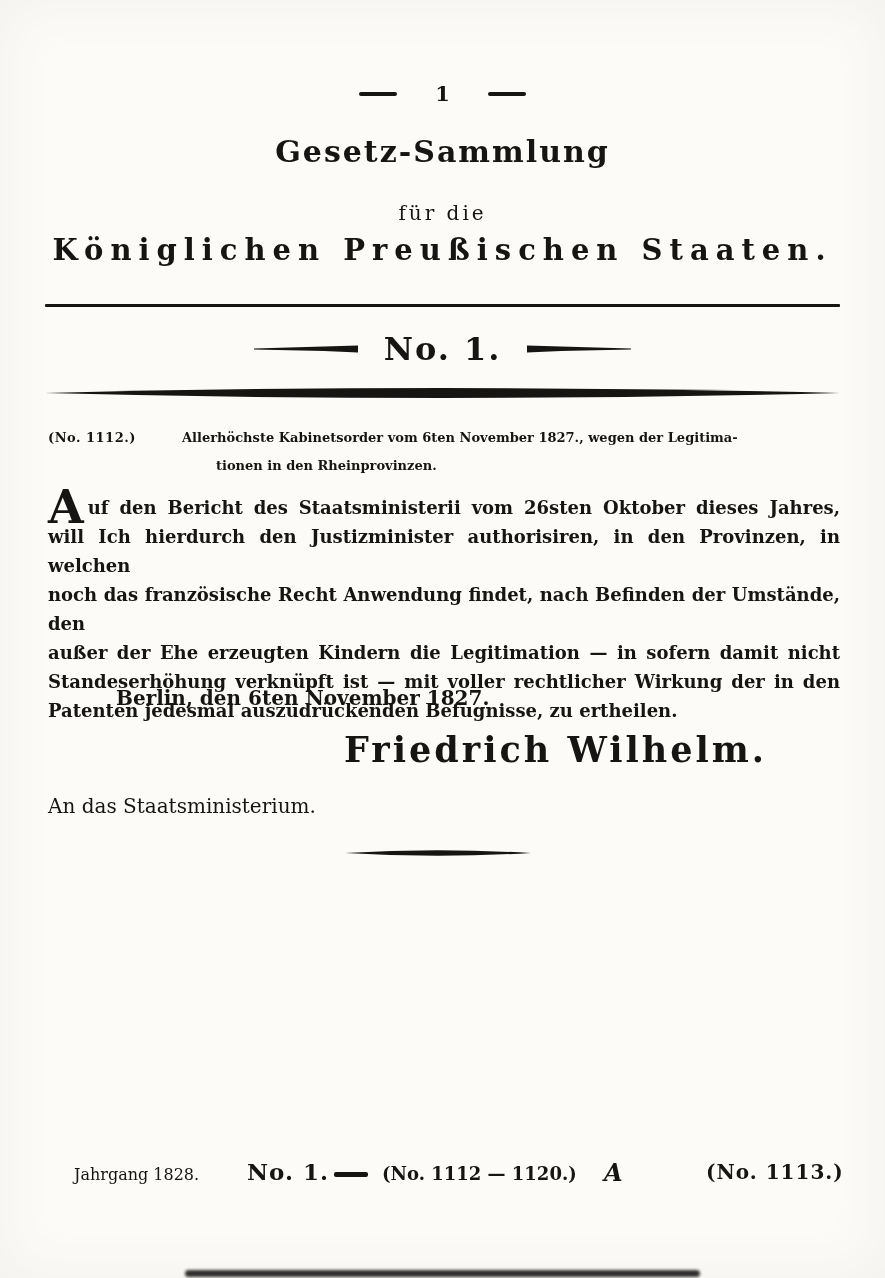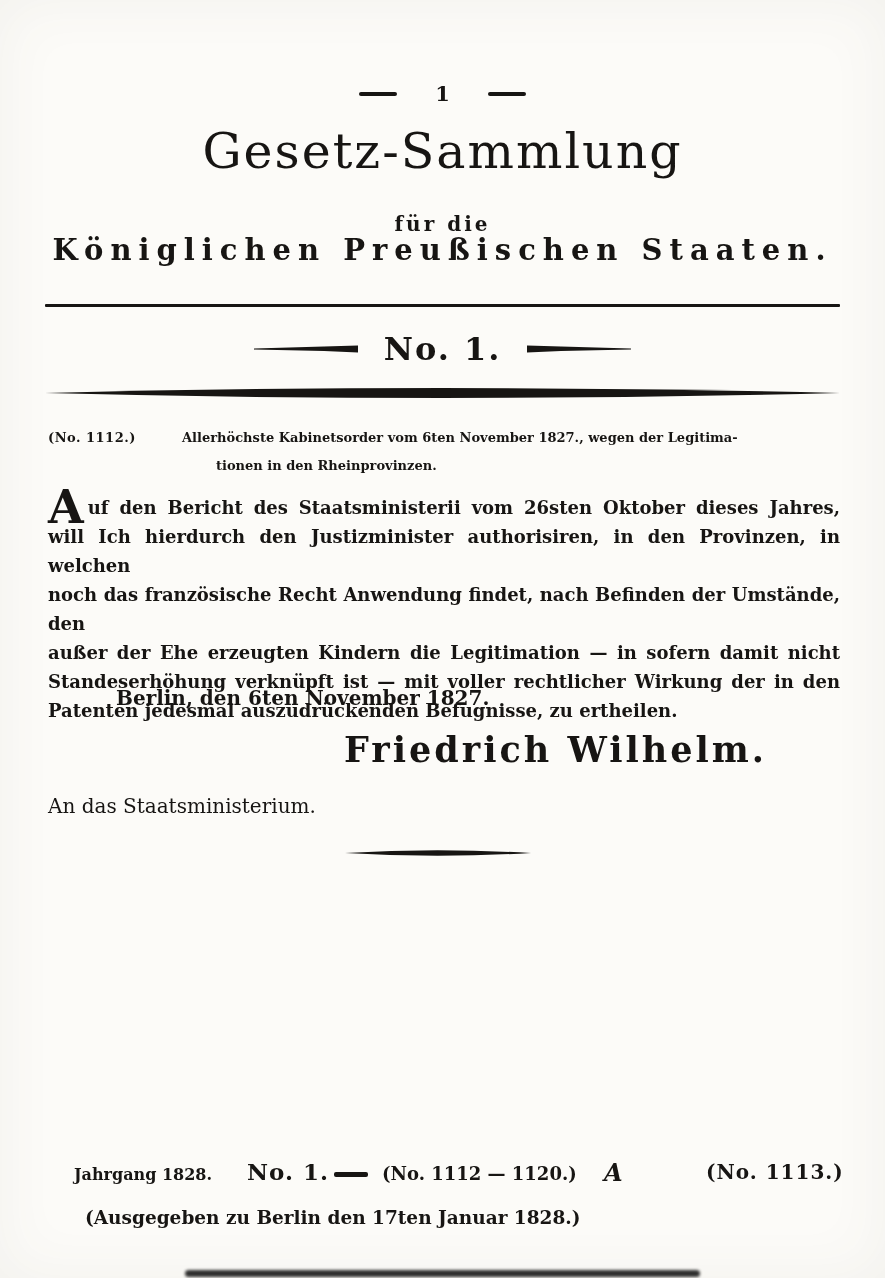--- a/index.html
+++ b/index.html
@@ -15,22 +15,22 @@
   }
   .abs{position:absolute;}
   .centered{left:0;right:0;text-align:center;}
 
   
   .pagenum-row{top:84px;display:flex;justify-content:center;align-items:center;gap:38px;}
   .pn-dash{width:38px;height:4px;background:#171513;border-radius:2px;}
   .pn-num{font-size:21px;font-weight:bold;line-height:20px;}
 
   
-  .m-title{top:120px;font-size:49px;font-weight:normal;letter-spacing:2px;line-height:64px;}
-  .m-fuer{top:212px;font-size:20px;font-weight:bold;letter-spacing:3px;}
+  .m-title{top:120px;font-size:30px;font-weight:bold;letter-spacing:2px;line-height:64px;}
+  .m-fuer{top:201px;font-size:20px;font-weight:normal;letter-spacing:3px;}
   .m-staaten{top:233px;font-size:29px;font-weight:bold;letter-spacing:7px;white-space:nowrap;}
 
   .rule1{top:304px;left:45px;right:45px;height:3px;background:#171513;border-radius:1px;}
   .rule2{top:386px;left:45px;right:45px;height:14px;}
   .no1-row{top:330px;display:flex;justify-content:center;align-items:center;gap:26px;}
   .no1-text{font-size:32px;font-weight:bold;letter-spacing:2px;}
 
   
   .kicker{top:404px;left:48px;right:45px;font-size:13px;line-height:28px;margin-top:20px;}
   .kicker-label{position:absolute;left:0;top:0;font-weight:600;letter-spacing:0.5px;}
@@ -45,21 +45,21 @@
   .initial{float:left;font-size:46px;line-height:29px;padding-right:4px;font-weight:bold;}
 
   .dateline{top:686px;left:116px;font-size:20px;font-weight:bold;}
   .signature{top:729px;right:118px;font-size:35px;font-weight:bold;letter-spacing:3px;}
   .addressee{top:794px;left:48px;font-size:20px;font-weight:normal;}
 
   .divider{top:849px;left:345px;width:186px;height:8px;}
 
   
   .footer-row{top:1156px;left:0;right:0;height:40px;}
-  .f-volume{position:absolute;left:74px;top:9px;font-size:16px;font-weight:bold;}
+  .f-volume{position:absolute;left:74px;top:9px;font-size:16px;font-weight:normal;}
   .f-issue{position:absolute;left:247px;top:2px;font-size:23px;font-weight:bold;letter-spacing:1px;}
   .f-dash{position:absolute;left:334px;top:16px;width:34px;height:5px;background:#171513;border-radius:2px;}
   .f-range{position:absolute;left:382px;top:7px;font-size:18px;font-weight:700;}
   .f-mark{position:absolute;left:604px;top:2px;font-size:24px;font-weight:bold;font-style:italic;}
   .f-next{position:absolute;left:706px;top:4px;font-size:20px;font-weight:600;letter-spacing:1px;text-align:center;}
   .imprint{top:1207px;left:85px;font-size:18.5px;font-weight:bold;}
 
   
   .smudge{left:185px;bottom:1px;width:515px;height:7px;background:#141414;border-radius:4px;filter:blur(1.5px);opacity:.88;}
 
@@ -122,17 +122,16 @@
   </svg>
 
   <div class="abs footer-row">
     <span class="f-volume">Jahrgang 1828.</span>
     <span class="f-issue">No. 1.</span>
     <span class="f-dash"></span>
     <span class="f-range">(No. 1112 — 1120.)</span>
     <span class="f-mark">A</span>
     <span class="f-next">(No. 1113.)</span>
   </div>
-  <div class="abs imprint">(Ausgegeben zu Berlin den 17ten Januar 1828.)</div>
 
   <div class="abs smudge"></div>
 
 </div>
 
 </body></html>

